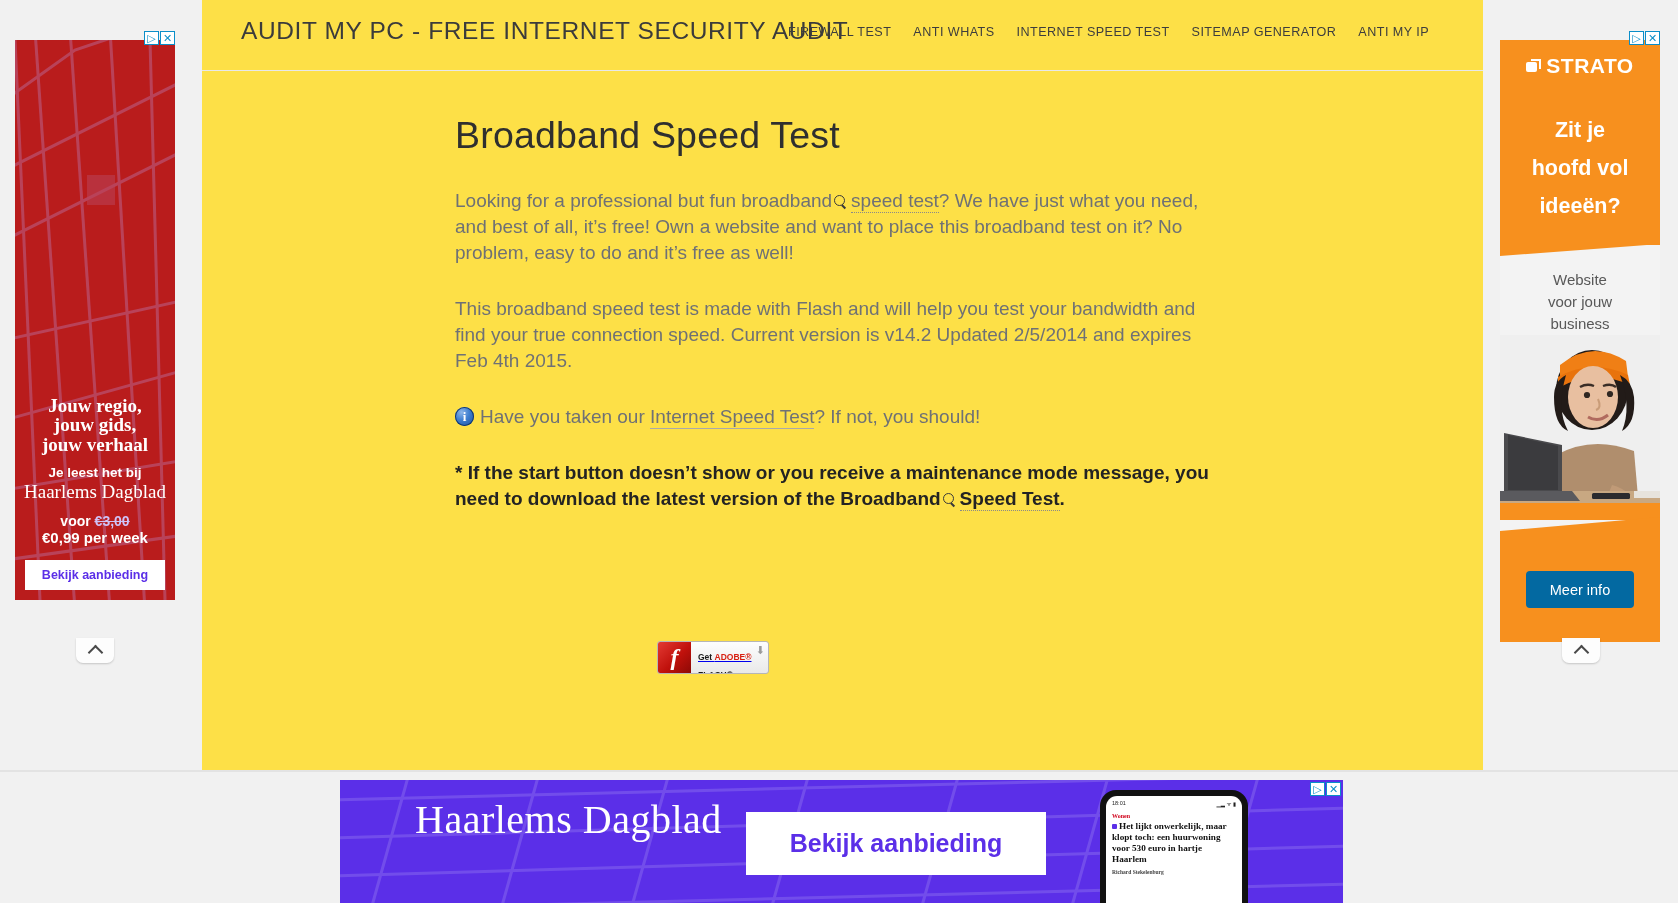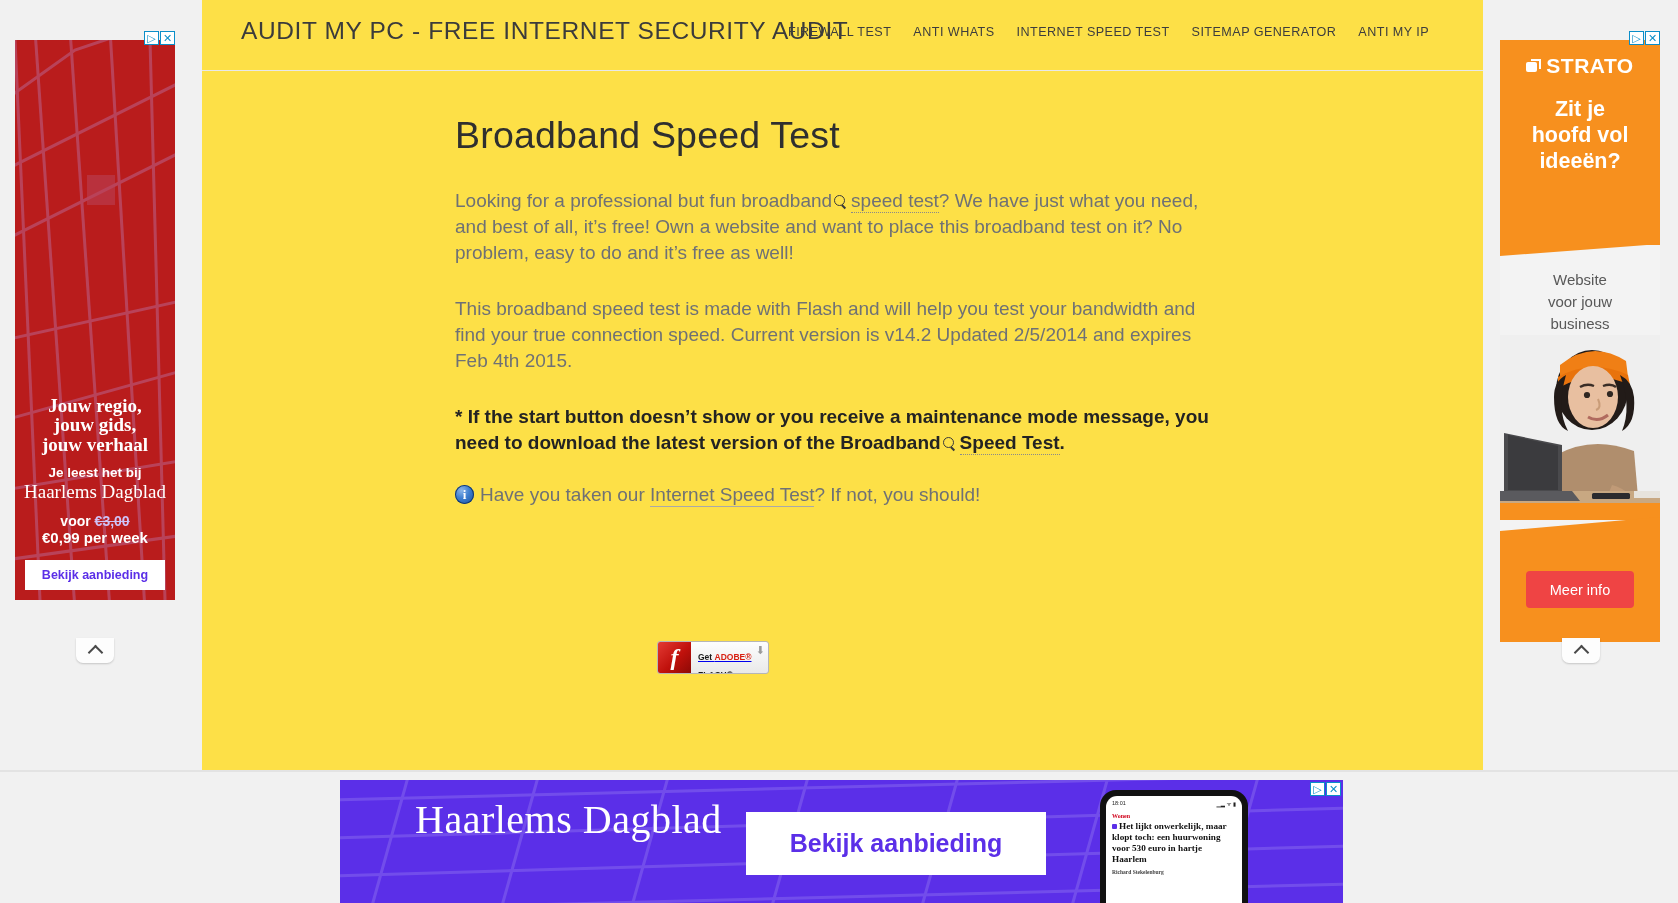--- a/index.html
+++ b/index.html
@@ -176,36 +176,36 @@
     color: #fff; font-size: 21px; font-weight: bold; letter-spacing: .5px;
     font-family: "Liberation Sans", sans-serif; }
   .st-cube {
     display: inline-block; width: 15px; height: 13px; position: relative;
     vertical-align: 1px; margin-right: 5px;
   }
   .st-cube::before { content:""; position:absolute; left:0; bottom:0; width:11px; height:10px; background:#fff; border-radius:2px;}
   .st-cube::after { content:""; position:absolute; right:0; top:0; width:8px; height:8px;
     border-top:2.5px solid #fff; border-right:2.5px solid #fff; }
   .st-head {
-    position: absolute; top: 56px; left: 0; right: 0; text-align: center;
-    color: #fff; font-size: 21.5px; font-weight: bold; line-height: 26px;
+    position: absolute; top: 71px; left: 0; right: 0; text-align: center;
+    color: #fff; font-size: 21.5px; font-weight: bold; line-height: 38px;
     font-family: "Liberation Sans", sans-serif;
   }
   .st-slant { position:absolute; left:0; right:0; bottom:-11px; height:12px; background:#f7901e;
     clip-path: polygon(0 0, 100% 0, 100% 0, 0 100%); }
   .st-sub {
     text-align: center; color: #585858; font-size: 15px; line-height: 22px;
     padding: 24px 8px 0; font-family: "Liberation Sans", sans-serif;
   }
   .st-photo { position: absolute; top: 295px; left: 0; width: 160px; height: 185px; overflow: hidden; background: #efefef; }
   .st-bottom { position:absolute; left:0; bottom:0; width:160px; height:125px; background:#f7901e;
     clip-path: polygon(0 14px, 100% 0, 100% 100%, 0 100%); }
   .st-btn {
     position: absolute; left: 26px; bottom: 34px; width: 108px; height: 37px;
-    background: #ef4444; border-radius: 4px; color: #fff; font-size: 14.5px;
+    background: #0369a1; border-radius: 4px; color: #fff; font-size: 14.5px;
     display: flex; align-items: center; justify-content: center;
     font-family: "Liberation Sans", sans-serif;
   }
 
   
   #ad-bottom { left: 340px; top: 780px; width: 1003px; height: 123px; overflow: hidden; background:#5b2fe8; }
   .bb-map { position:absolute; inset:0; opacity:.25; }
   .bb-title { position:absolute; left:75px; top:16px; color:#fff;
     font-family:"Liberation Serif",serif; font-size:40px; letter-spacing:.5px;}
   .bb-price { position:absolute; left:92px; top:72px; color:#fff; font-weight:bold; font-size:22px;
@@ -245,23 +245,23 @@
       </div>
     </div>
 
     <div class="content">
       <h1 class="page-title">Broadband Speed Test</h1>
 
       <p class="body"><span>Looking for a professional but fun broadband</span><span class="mag"></span><a href="#" class="dotted">speed test</a><span>? We have just what you need, and best of all, it’s free! Own a website and want to place this broadband test on it? No problem, easy to do and it’s free as well!</span></p>
 
       <p class="body">This broadband speed test is made with Flash and will help you test your bandwidth and find your true connection speed. Current version is v14.2 Updated 2/5/2014 and expires Feb 4th 2015.</p>
 
+      <p class="body note"><span class="info-ico"></span><span>Have you taken our </span><a href="#" class="solidline">Internet Speed Test</a><span>? If not, you should!</span></p>
+
       <p class="body bold"><span>* If the start button doesn’t show or you receive a maintenance mode message, you need to download the latest version of the Broadband</span><span class="mag"></span><a href="#" class="dotted">Speed Test</a><span>.</span></p>
-
-      <p class="body note"><span class="info-ico"></span><span>Have you taken our </span><a href="#" class="solidline">Internet Speed Test</a><span>? If not, you should!</span></p>
     </div>
 
     <a href="#" class="flash-badge">
       <span class="flash-logo"></span>
       <span class="flash-txt">
         <span class="flash-l1"><span>Get </span><b>ADOBE®</b></span>
         <span class="flash-l2">FLASH® PLAYER</span>
       </span>
       <span class="flash-arrow"></span>
     </a>

